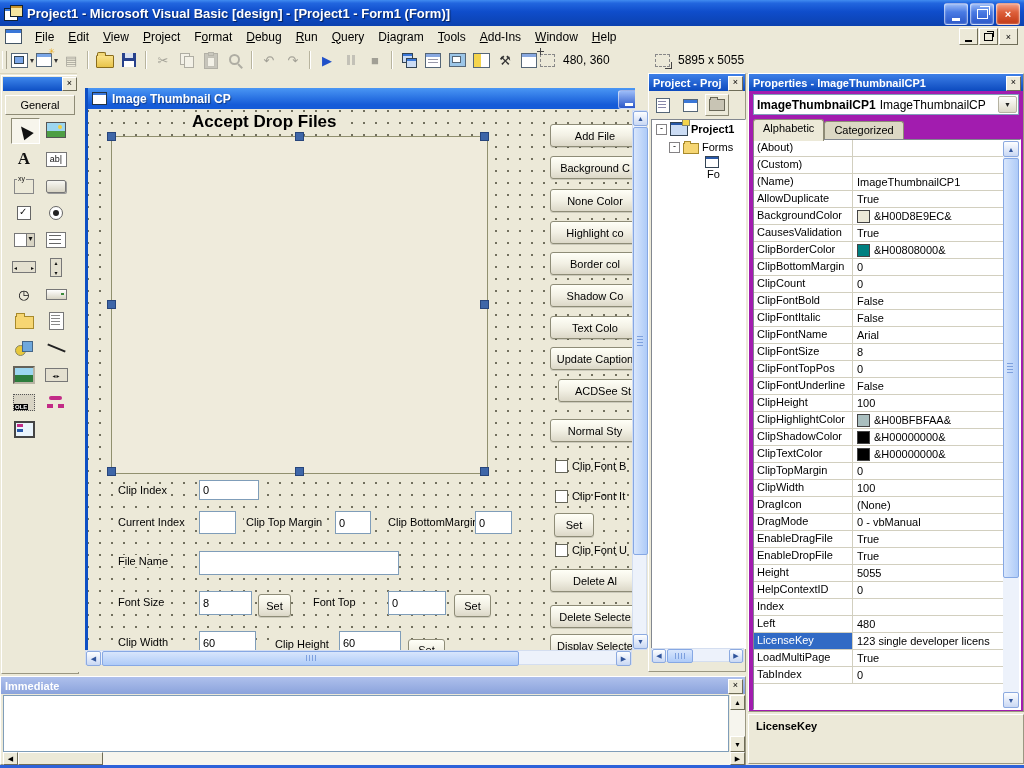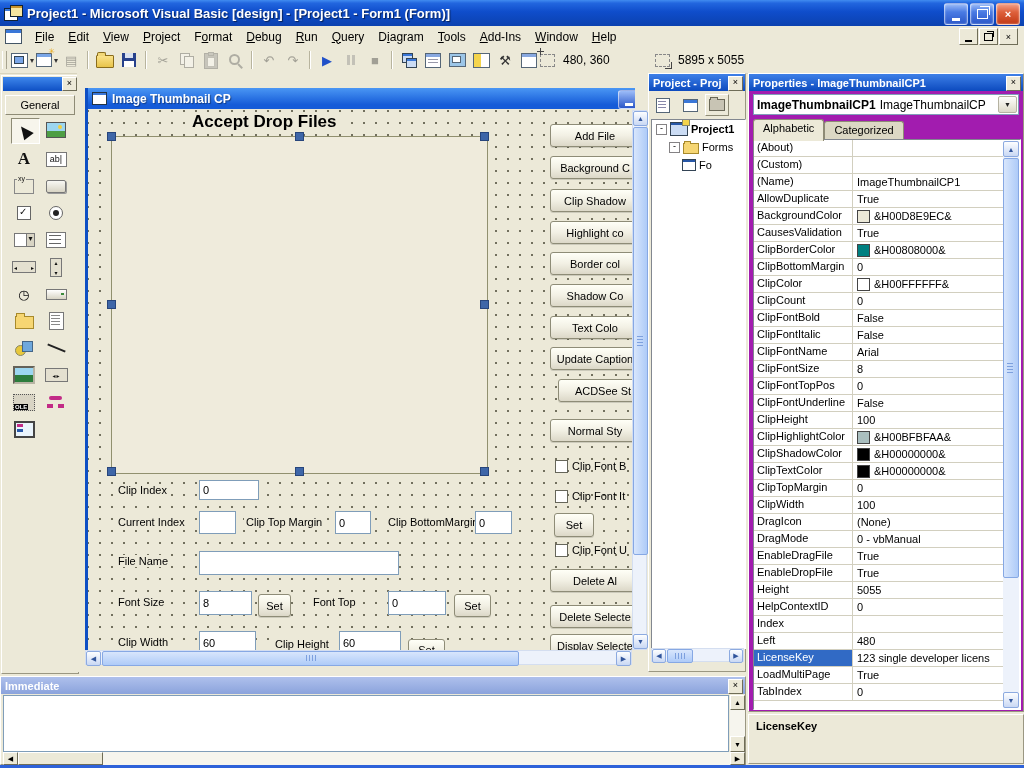--- a/index.html
+++ b/index.html
@@ -452,21 +452,21 @@
 
         <div class="f-label" style="left:28px;top:527px">Clip Width</div>
         <input class="f-input" style="left: 111px; top: 522px; width: 57px; height: 24px;" value="60">
         <div class="f-label" style="left:185px;top:529px">Clip Height</div>
         <input class="f-input" style="left: 251px; top: 522px; width: 62px; height: 24px;" value="60">
         <span class="vbbtn" style="left:320px;top:530px;width:35px;height:20px">Set</span>
 
         <div id="side-col">
             <span class="vbbtn" style="left: 0px; top: 15px; width: 88px; height: 21px;">Add File</span>
             <span class="vbbtn" style="left: 0px; top: 47px; width: 88px; height: 21px;">Background C</span>
-            <span class="vbbtn" style="left: 0px; top: 80px; width: 88px; height: 21px;">Clip Shadow</span>
+            <span class="vbbtn" style="left: 0px; top: 80px; width: 88px; height: 21px;">None Color</span>
             <span class="vbbtn" style="left: 0px; top: 112px; width: 88px; height: 21px;">Highlight co</span>
             <span class="vbbtn" style="left: 0px; top: 143px; width: 88px; height: 21px;">Border col</span>
             <span class="vbbtn" style="left: 0px; top: 175px; width: 88px; height: 21px;">Shadow Co</span>
             <span class="vbbtn" style="left: 0px; top: 207px; width: 88px; height: 21px;">Text Colo</span>
             <span class="vbbtn" style="left: 0px; top: 238px; width: 88px; height: 21px;">Update Caption</span>
             <span class="vbbtn" style="left: 8px; top: 270px; width: 88px; height: 21px;">ACDSee St</span>
             <span class="vbbtn" style="left: 0px; top: 310px; width: 88px; height: 21px;">Normal Sty</span>
             <span class="fchk" style="left: 5px; top: 351px;"></span>
             <span class="fchk-label" style="left: 22px; top: 351px;">Clip Font B</span>
             <span class="fchk" style="left: 5px; top: 381px;"></span>
@@ -510,21 +510,21 @@
         <div class="tree-row" style="padding-left: 4px;">
           <span class="tree-exp">-</span>
           <span class="ti-project"></span>
           <span style="font-weight: bold;">Project1</span>
         </div>
         <div class="tree-row" style="padding-left: 17px;">
           <span class="tree-exp">-</span>
           <span class="ti-folder"></span>
           <span>Forms</span>
         </div>
-        <div class="tree-row" style="padding-left: 30px;">
+        <div class="tree-row" style="padding-left: 30px; flex-direction: column;">
           <span class="ti-form"></span>
           <span>Fo</span>
         </div>
       </div>
     <div class="xsb" style="left:2px;top:574px;width:93px;height:14px">
       <span class="xsb-btn" style="left:0;top:0;width:14px;height:14px">◀</span>
       <span class="xsb-thumb-h" style="left:15px;width:26px;height:14px"></span>
       <span class="xsb-btn" style="right:0;top:0;width:14px;height:14px">▶</span>
     </div>
   </div>
@@ -587,27 +587,20 @@
               <span>&amp;H00808000&amp;</span>
             </div>
           </div>
           <div class="prow">
             <div class="pname">ClipBottomMargin</div>
             <div class="pval">
               <span>0</span>
             </div>
           </div>
           <div class="prow">
-            <div class="pname">ClipColor</div>
-            <div class="pval">
-              <span class="swatch" style="background: rgb(255, 255, 255);"></span>
-              <span>&amp;H00FFFFFF&amp;</span>
-            </div>
-          </div>
-          <div class="prow">
             <div class="pname">ClipCount</div>
             <div class="pval">
               <span>0</span>
             </div>
           </div>
           <div class="prow">
             <div class="pname">ClipFontBold</div>
             <div class="pval">
               <span>False</span>
             </div>

